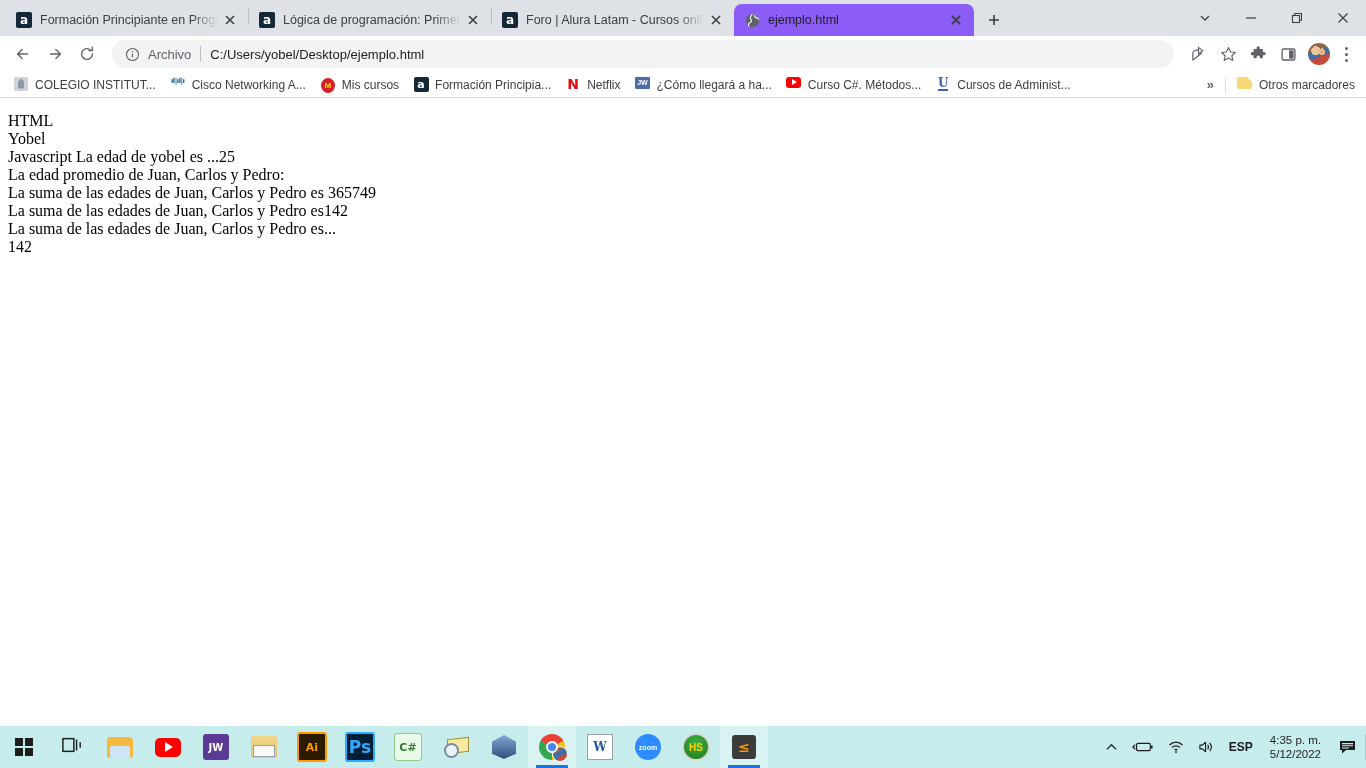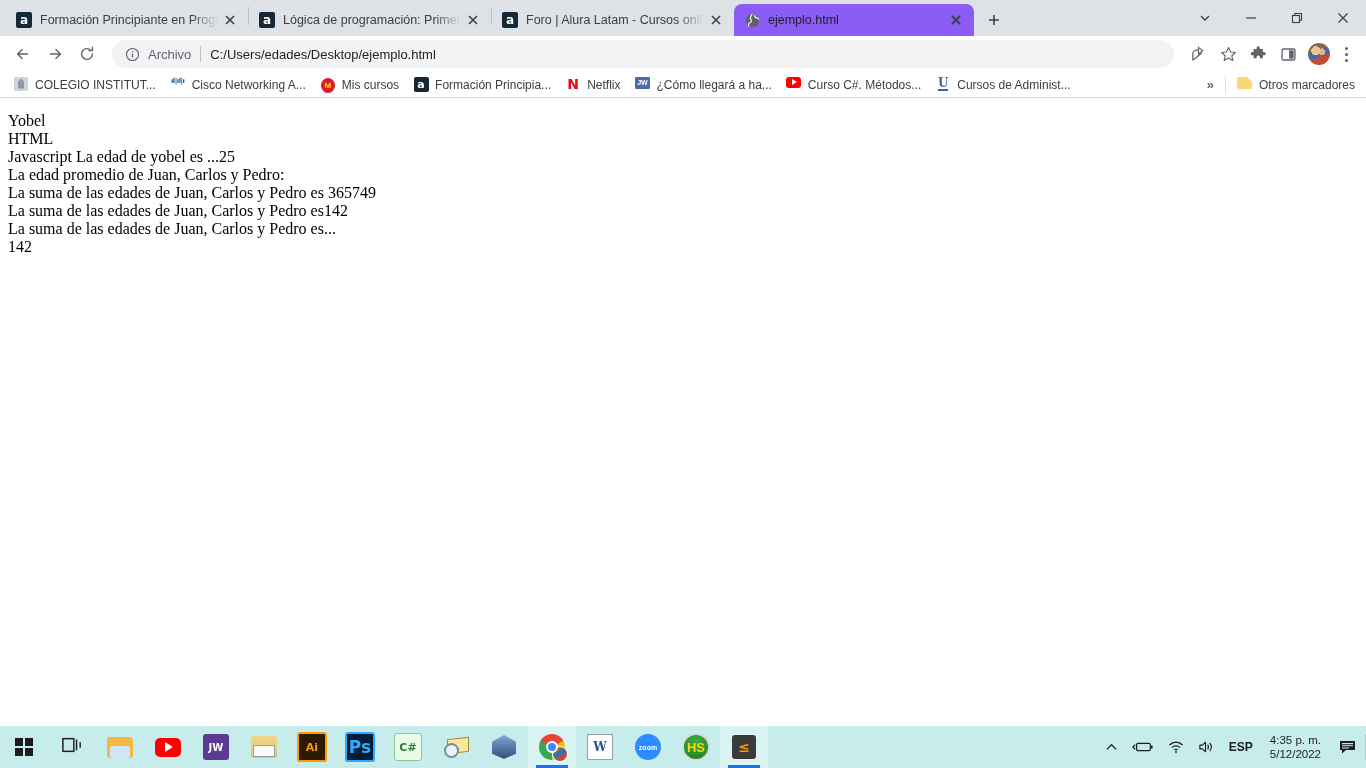--- a/index.html
+++ b/index.html
@@ -120,21 +120,21 @@
   .ic-chrome{width:26px;height:26px;border-radius:50%;position:relative;
      background:conic-gradient(from -60deg,#ea4335 0 120deg,#fbbc05 120deg 240deg,#34a853 240deg 360deg);}
   .ic-chrome:after{content:"";position:absolute;left:7px;top:7px;width:12px;height:12px;border-radius:50%;background:#4285f4;border:2px solid #fff;box-sizing:border-box;}
   .ic-chrome .mini-avatar{position:absolute;right:-3px;bottom:-2px;width:14px;height:14px;border-radius:50%;border:1.5px solid #fff;
      background:linear-gradient(150deg,#8a6a4a 0 35%,#3e6fa8 35% 62%,#c24b3c 62% 100%);}
   .ic-word{width:24px;height:24px;background:#fff;border:1px solid #9aa0a6;color:#2b579a;font-size:12px;font-weight:700;
      display:flex;align-items:center;justify-content:center;font-family:"DejaVu Serif",serif;}
   .ic-zoom{width:26px;height:26px;border-radius:50%;background:#2d8cff;color:#fff;font-size:7px;font-weight:700;
      display:flex;align-items:center;justify-content:center;}
   .ic-hs{width:24px;height:24px;border-radius:50%;background:radial-gradient(circle at 50% 30%,#3fae3f,#1f7a1f);
-     border:2px solid #d6d6d6;color:#ffd400;font-size:13px;font-weight:700;display:flex;align-items:center;justify-content:center;}
+     border:2px solid #d6d6d6;color:#ffd400;font-size:10px;font-weight:700;display:flex;align-items:center;justify-content:center;}
   .ic-sublime{width:24px;height:24px;background:#3b3b3b;border-radius:3px;color:#ff9800;font-size:14px;font-weight:700;
      display:flex;align-items:center;justify-content:center;font-family:"DejaVu Sans",sans-serif;}
   .tray{position:absolute;right:0;top:0;height:42px;display:flex;align-items:center;}
   .tray-item{padding:0 7px;display:flex;align-items:center;justify-content:center;color:#1d1d1d;font-size:12px;height:42px;font-weight:bold;}
   .clock{display:flex;flex-direction:column;align-items:center;justify-content:center;line-height:14px;font-size:11.5px;color:#1d1d1d;padding:0 10px;height:42px;}
   .tray-sep{width:1px;height:26px;background:#a9cccc;}
 </style>
 </head>
 <body>
 
@@ -250,21 +250,21 @@
     <div class="omnibox">
       <span class="omni-info">
         <svg width="15" height="15" viewBox="0 0 16 16">
           <circle cx="8" cy="8" r="6.4" stroke="#5f6368" stroke-width="1.2" fill="none"></circle>
           <path d="M8 7.2 V11.2" stroke="#5f6368" stroke-width="1.3"></path>
           <circle cx="8" cy="5" r="0.85" fill="#5f6368"></circle>
         </svg>
       </span>
       <span class="omni-scheme">Archivo</span>
       <span class="omni-div"></span>
-      <span class="omni-url">C:/Users/edades/Desktop/ejemplo.html</span>
+      <span class="omni-url">C:/Users/yobel/Desktop/ejemplo.html</span>
     </div>
 
     <div class="tbicon">
       <svg width="17" height="17" viewBox="0 0 18 18">
         <path d="M3 15 V8 C3 5.5 5.5 4 9 4" stroke="#5f6368" stroke-width="1.3" fill="none"></path>
         <path d="M3 15 L12.5 7.5" stroke="#5f6368" stroke-width="1.3" fill="none"></path>
         <path d="M9 1.5 L13.5 5 L9 8.5 Z" stroke="#5f6368" stroke-width="1.2" fill="none"></path>
       </svg>
     </div>
     <div class="tbicon">
@@ -349,22 +349,22 @@
         <span class="bmicon">
             <span class="folder"></span>
           </span>
         <span>Otros marcadores</span>
       </div>
     </div>
   </div>
 
   <div class="page">
     <div class="page-text">
+      <div>HTML</div>
       <div>Yobel</div>
-      <div>HTML</div>
       <div>Javascript La edad de yobel es ...25</div>
       <div>La edad promedio de Juan, Carlos y Pedro:</div>
       <div>La suma de las edades de Juan, Carlos y Pedro es 365749</div>
       <div>La suma de las edades de Juan, Carlos y Pedro es142</div>
       <div>La suma de las edades de Juan, Carlos y Pedro es...</div>
       <div>142</div>
     </div>
   </div>
 </div>
 

